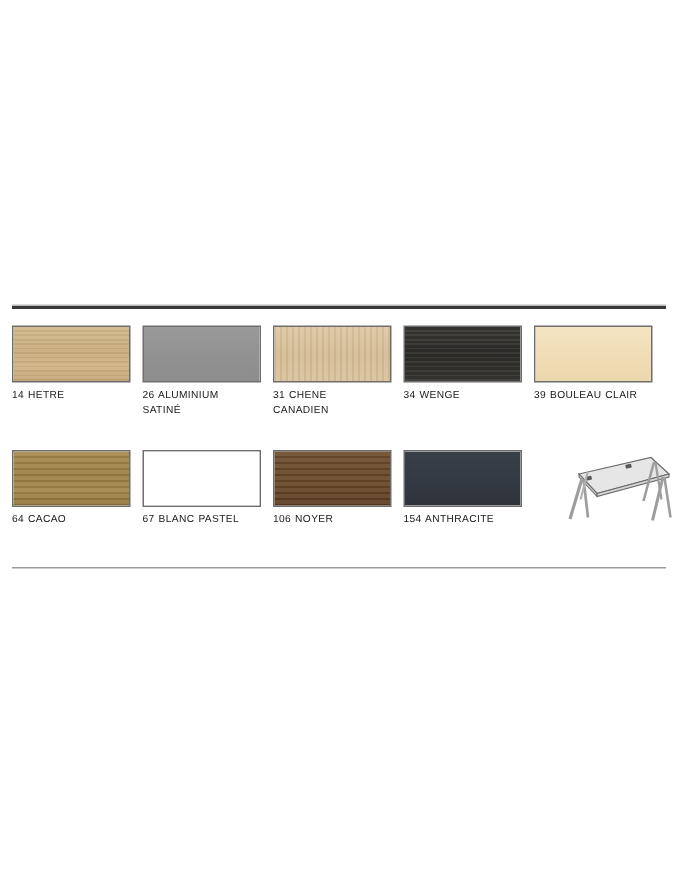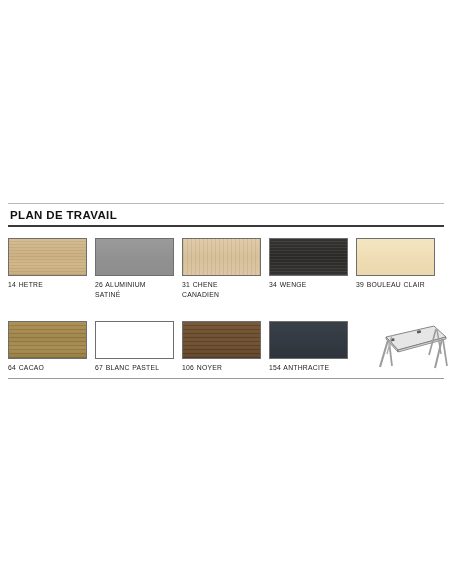--- a/index.html
+++ b/index.html
@@ -112,21 +112,20 @@
 </style>
 </head>
 <body>
 
 <div class="page">
 
   <div class="section">
 
     <div class="rule-top"></div>
 
-    <div class="section-title">PLAN DE TRAVAIL</div>
 
     <div class="rule-under-title"></div>
 
     <div class="swatch-row">
 
       <div class="swatch-cell">
         <div class="swatch">
           <div class="grain" style="background:
                  repeating-linear-gradient(0deg, rgba(0,0,0,0.045) 0px, rgba(0,0,0,0.045) 1px, rgba(255,255,255,0.05) 1px, rgba(255,255,255,0.05) 3px),
                  linear-gradient(180deg,#d3b98d 0%,#c9ad7e 48%,#d0b586 70%,#c6a877 100%);"></div>

